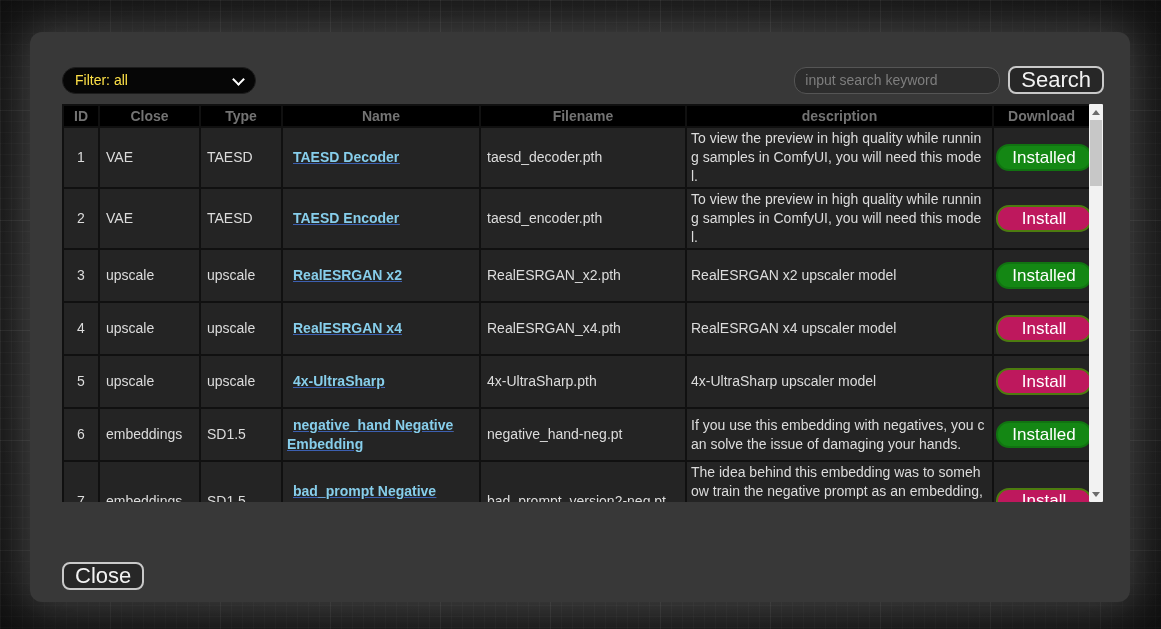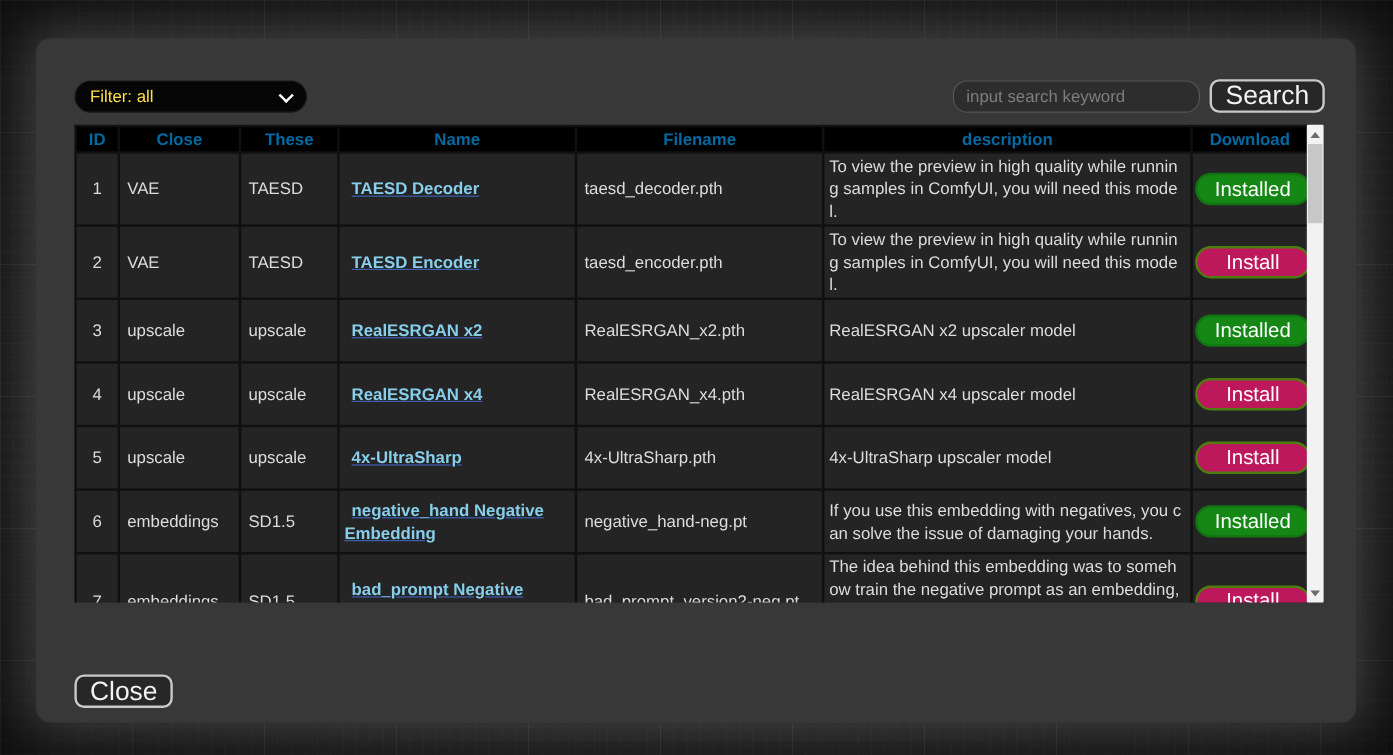--- a/index.html
+++ b/index.html
@@ -57,26 +57,26 @@
     padding:0 11px;cursor:pointer;line-height:22px;
   }
   
   .table-viewport{
     position:absolute;left:32px;top:72px;width:1027px;height:398px;
     overflow:hidden;background:#242424;
   }
   table{width:1027px;border-collapse:collapse;table-layout:fixed;
     font-size:14px;color:#dcdcdc;line-height:19px;}
   th{
-    background:#000;color:#0369a1;font-weight:bold;
+    background:#000;color:#737373;font-weight:bold;
     border:2px solid #101010;padding:2px 4px;text-align:center;line-height:16px;
   }
   td{background:#242424;border:2px solid #101010;padding:16px 6px;vertical-align:middle;}
   td.c-id{text-align:center;padding:8px 2px;}
-  td.c-name{padding:1px 4px;text-indent:6px;}
+  td.c-name{padding:1px 4px;text-indent:6px;text-decoration:underline;}
   td.c-name a{color:#87ceeb;font-weight:bold;text-decoration:underline;text-decoration-color:#3c5fb0;cursor:pointer;}
   td.c-desc{padding:1px 4px;word-break:break-all;}
   td.c-dl{padding:2px;text-align:center;}
   .row-btn{
     width:96px;height:27px;box-sizing:border-box;
     border-radius:13px;cursor:pointer;
     font-family:"Liberation Sans",sans-serif;font-size:17px;line-height:20px;
     background:#be185d;border:2px solid #4d7c0f;color:#fff;
   }
   .row-btn.installed{background:#148714;border:2px solid #117311;}
@@ -122,21 +122,21 @@
           <col style="width:82px">
         <col style="width:198px">
           <col style="width:206px">
           <col style="width:307px">
         <col style="width:97px">
       </colgroup>
       <thead>
         <tr>
           <th>ID</th>
           <th>Close</th>
-          <th>These</th>
+          <th>Type</th>
           <th>Name</th>
           <th>Filename</th>
           <th>description</th>
           <th>Download</th>
         </tr>
       </thead>
       <tbody>
   <tr>
     <td class="c-id">1</td>
     <td class="c-type">VAE</td>

